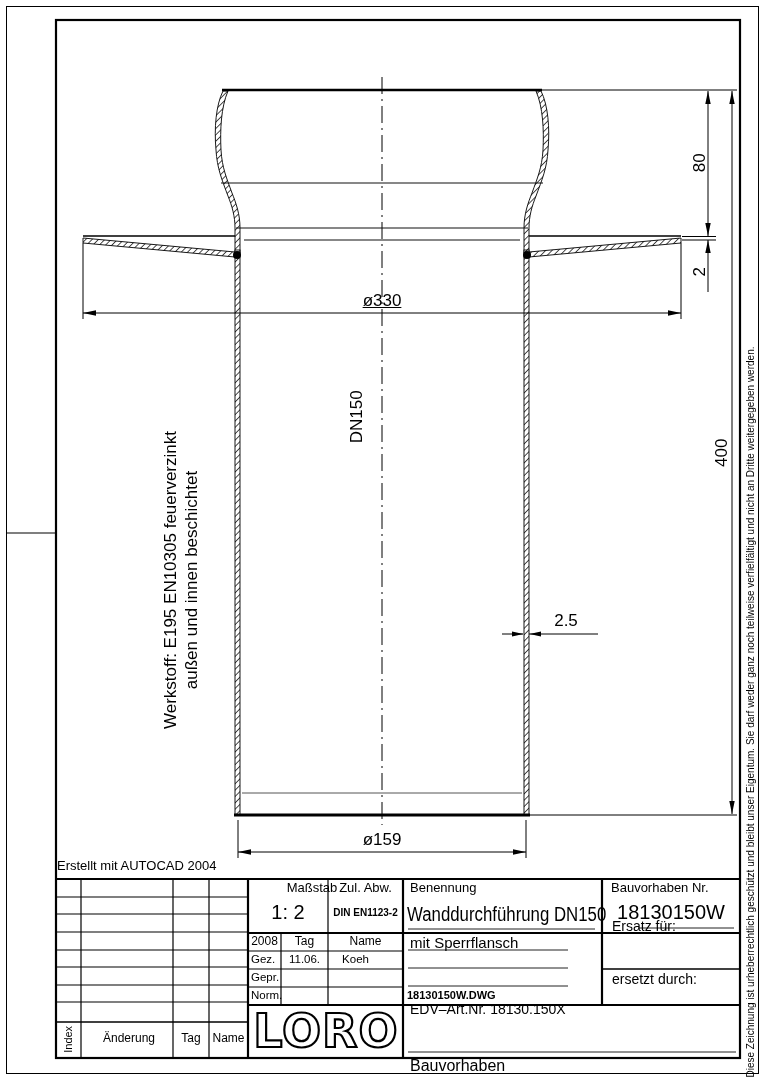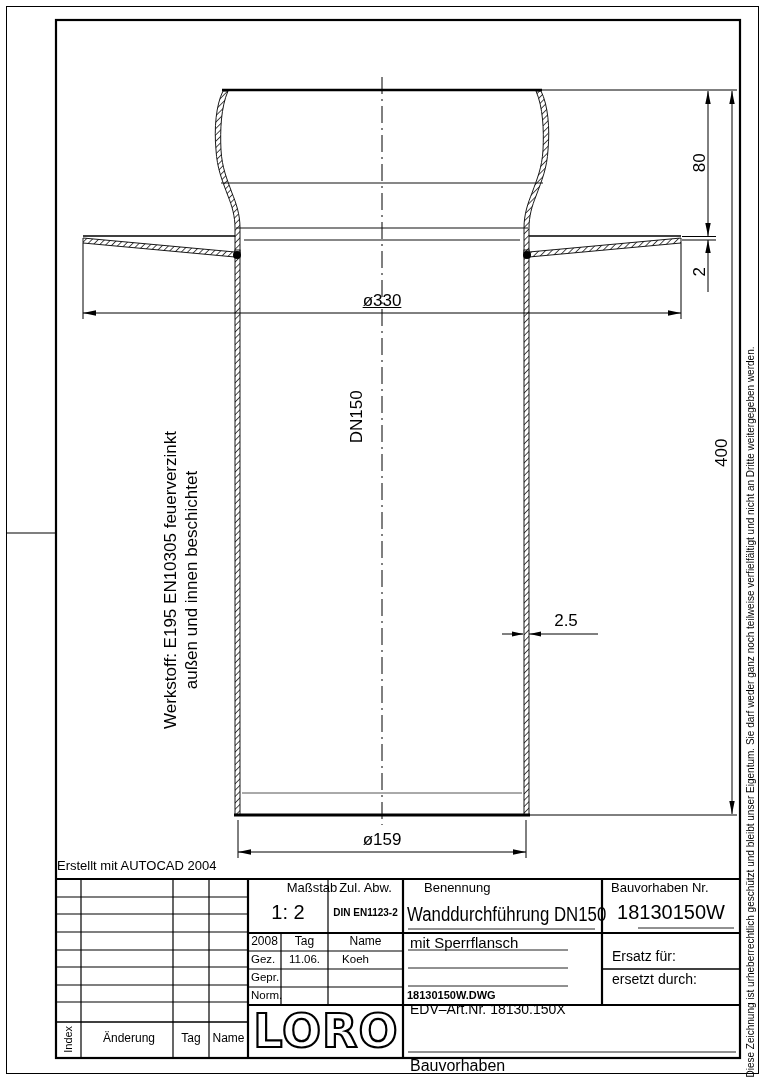--- a/index.html
+++ b/index.html
@@ -158,31 +158,31 @@
   <div class="t c" style="left:248px;top:935px;width:33px;font-size:12px;border-radius:6px;">2008</div>
   <div class="t c" style="left:281px;top:935px;width:47px;font-size:12px;">Tag</div>
   <div class="t c" style="left:328px;top:935px;width:75px;font-size:12px;">Name</div>
 
   <div class="t" style="left:251px;top:953px;font-size:11.5px;">Gez.</div>
   <div class="t c" style="left:281px;top:953px;width:47px;font-size:11.5px;">11.06.</div>
   <div class="t c" style="left:328px;top:953px;width:55px;font-size:11.5px;">Koeh</div>
   <div class="t" style="left:251px;top:971px;font-size:11.5px;">Gepr.</div>
   <div class="t" style="left:251px;top:989px;font-size:11.5px;">Norm.</div>
 
-  <div class="t" style="left:424px;top:881px;font-size:13px;">Benennung</div>
+  <div class="t" style="left:410px;top:881px;font-size:13px;">Benennung</div>
   <div class="t cond" style="left:407px;top:903px;font-size:20px;">Wanddurchführung DN150</div>
   <div class="t" style="left:410px;top:934px;font-size:15px;">mit Sperrflansch</div>
 
   <div class="t" style="left:611px;top:881px;font-size:13px;">Bauvorhaben Nr.</div>
   <div class="t c" style="left:604px;top:901px;width:134px;font-size:20px;">18130150W</div>
 
   <div class="t" style="left:410px;top:969px;font-size:14px;margin-top:32px;">EDV–Art.Nr. 18130.150X</div>
   <div class="t b" style="left:407px;top:989px;font-size:11px;">18130150W.DWG</div>
 
-  <div class="t" style="left:612px;top:948px;font-size:14px;">Ersatz für:</div>
+  <div class="t" style="left:612px;top:918px;font-size:14px;">Ersatz für:</div>
   <div class="t" style="left:612px;top:971px;font-size:14px;">ersetzt durch:</div>
   <div class="t" style="left:410px;top:1057px;font-size:16px;">Bauvorhaben</div>
 
   <div class="t rot c" style="left:48px;top:1033px;width:40px;font-size:11px;">Index</div>
   <div class="t c" style="left:81px;top:1032px;width:96px;font-size:12px;">Änderung</div>
   <div class="t c" style="left:173px;top:1032px;width:36px;font-size:12px;">Tag</div>
   <div class="t c" style="left:209px;top:1032px;width:39px;font-size:12px;">Name</div>
 
 </div>
 

